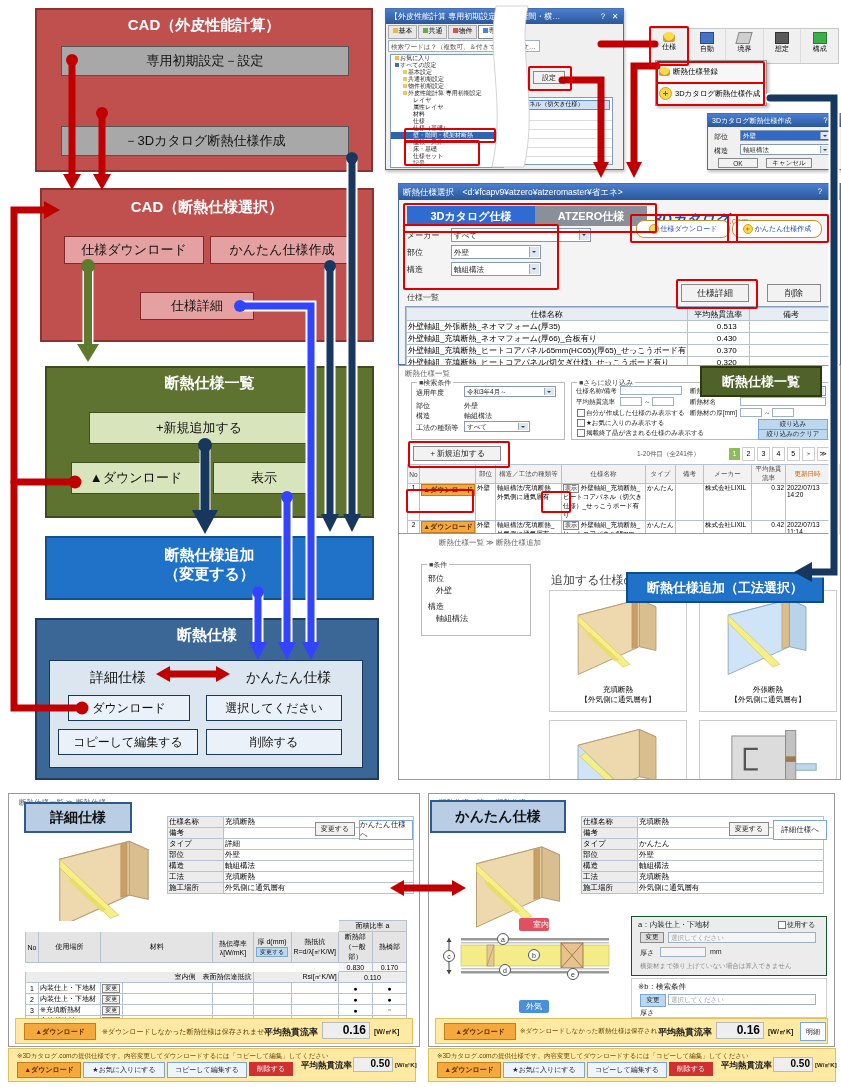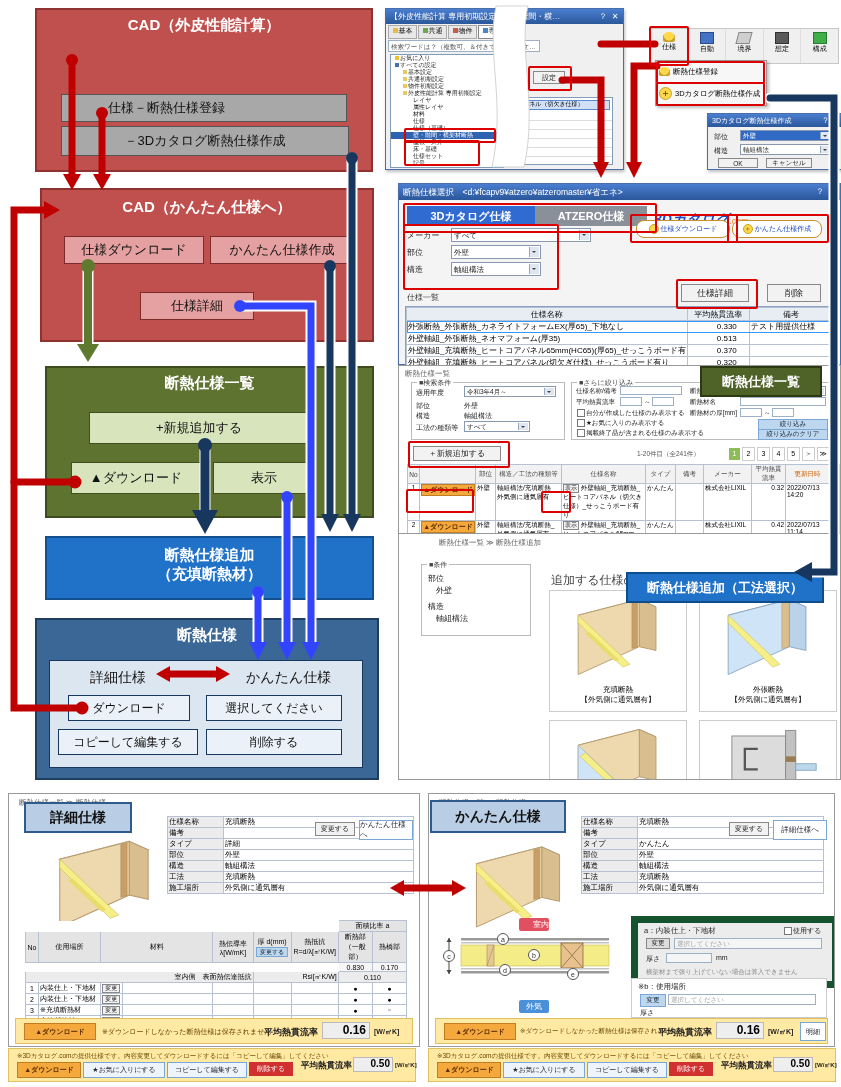--- a/index.html
+++ b/index.html
@@ -73,41 +73,41 @@
       <rect x="74" y="8" width="11" height="66" fill="#c2c2c2" stroke="#8a8a8a"></rect>
       <path d="M44,28 h-14 v22 h14" fill="none" stroke="#555" stroke-width="2.5"></path>
       <rect x="85" y="44" width="22" height="7" fill="#bcd8ec" stroke="#8aa8c0"></rect>
       <rect x="74" y="36" width="11" height="6" fill="#9a7c50"></rect>
     </g>
   </defs>
 </svg>
 
 <div class="fbox" style="left:35px;top:8px;width:334px;height:160px;background:#c0504d;border:2px solid #8e3230;">
   <div class="ftitle" style="top:6px;">CAD（外皮性能計算）</div>
-  <div class="gbtn" style="left:24px;top:84px;width:286px;height:28px;justify-content:flex-start;padding-left:46px;box-sizing:border-box;">仕様－断熱仕様登録</div>
+  <div class="gbtn" style="left:24px;top:36px;width:286px;height:28px;">専用初期設定－設定</div>
   <div class="gbtn" style="left:24px;top:116px;width:286px;height:28px;">－3Dカタログ断熱仕様作成</div>
 </div>
 
 <div class="fbox" style="left:40px;top:188px;width:330px;height:150px;background:#c0504d;border:2px solid #8e3230;">
-  <div class="ftitle" style="top:8px;">CAD（かんたん仕様へ）</div>
+  <div class="ftitle" style="top:8px;">CAD（断熱仕様選択）</div>
   <div class="pbtn" style="left:22px;top:46px;width:138px;height:26px;">仕様ダウンロード</div>
   <div class="pbtn" style="left:168px;top:46px;width:142px;height:26px;">かんたん仕様作成</div>
   <div class="pbtn" style="left:98px;top:102px;width:112px;height:26px;">仕様詳細</div>
 </div>
 
 <div class="fbox" style="left:45px;top:366px;width:325px;height:148px;background:#5f7331;border:2px solid #3c4c1c;">
   <div class="ftitle" style="top:6px;">断熱仕様一覧</div>
   <div class="lgbtn" style="left:42px;top:44px;width:218px;height:30px;">+新規追加する</div>
   <div class="lgbtn" style="left:24px;top:94px;width:128px;height:30px;">▲ダウンロード</div>
   <div class="lgbtn" style="left:166px;top:94px;width:100px;height:30px;">表示</div>
 </div>
 
 <div class="fbox" style="left:45px;top:536px;width:325px;height:60px;background:#1f72c8;border:2px solid #14508e;color:#fff;text-align:center;font-size:15px;font-weight:bold;">
   <div style="margin-top:8px;">断熱仕様追加</div>
-  <div>（充填断熱材）</div>
+  <div>（変更する）</div>
 </div>
 
 <div class="fbox" style="left:35px;top:618px;width:340px;height:158px;background:#3a6795;border:2px solid #1f3c61;">
   <div class="ftitle" style="top:6px;">断熱仕様</div>
   <div style="position:absolute;left:12px;top:40px;width:312px;height:106px;background:#dce6f1;border:1px solid #17375e;">
     <div style="position:absolute;left:40px;top:8px;font-size:14px;color:#111;">詳細仕様</div>
     <div style="position:absolute;left:196px;top:8px;font-size:14px;color:#111;">かんたん仕様</div>
     <div class="sbtn" style="left:18px;top:34px;width:120px;height:24px;">ダウンロード</div>
     <div class="sbtn" style="left:156px;top:34px;width:134px;height:24px;">選択してください</div>
     <div class="sbtn" style="left:8px;top:68px;width:138px;height:24px;">コピーして編集する</div>
@@ -250,28 +250,28 @@
             <col style="width:280px;">
             <col style="width:62px;">
             <col style="width:83px;">
           </colgroup>
       <tbody>
             <tr style="background:#e8edf4;height:13px;text-align:center;">
         <th>仕様名称</th>
         <th>平均熱貫流率</th>
         <th>備考</th>
       </tr>
-      <tr style="height:11px;outline:1px solid #3399ff;outline-offset:-1px;">
-        <td style="white-space:nowrap;">外張断熱_外張断熱_カネライトフォームEX(厚65)_下地なし</td>
-              <td style="text-align:right;padding-right:12px;">0.330</td>
-              <td>テスト用提供仕様</td>
-      </tr>
       <tr style="height:11px;">
               <td style="white-space:nowrap;">外壁軸組_外張断熱_ネオマフォーム(厚35)</td>
               <td style="text-align:right;padding-right:12px;">0.513</td>
+              <td></td>
+            </tr>
+      <tr style="height:11px;">
+              <td style="white-space:nowrap;">外壁軸組_充填断熱_ネオマフォーム(厚66)_合板有り</td>
+              <td style="text-align:right;padding-right:12px;">0.430</td>
               <td></td>
             </tr>
       <tr style="height:11px;">
               <td style="white-space:nowrap;">外壁軸組_充填断熱_ヒートコアパネル65mm(HC65)(厚65)_せっこうボード有り</td>
               <td style="text-align:right;padding-right:12px;">0.370</td>
               <td></td>
             </tr>
       <tr style="height:11px;">
               <td style="white-space:nowrap;">外壁軸組_充填断熱_ヒートコアパネル(切欠ぎ仕様)_せっこうボード有り</td>
               <td style="text-align:right;padding-right:12px;">0.320</td>
@@ -654,33 +654,33 @@
           <text x="95" y="25.5" font-size="7" text-anchor="middle" fill="#333">b</text>
       <circle cx="10" cy="24" r="5.5" fill="#fff" stroke="#555"></circle>
           <text x="10" y="26.5" font-size="7" text-anchor="middle" fill="#333">c</text>
       <circle cx="66" cy="38" r="5.5" fill="#fff" stroke="#555"></circle>
           <text x="66" y="40.5" font-size="7" text-anchor="middle" fill="#333">d</text>
       <circle cx="134" cy="42" r="5.5" fill="#fff" stroke="#555"></circle>
           <text x="134" y="44.5" font-size="7" text-anchor="middle" fill="#333">e</text>
     </svg>
     <div style="position:absolute;left:80px;top:82px;width:30px;height:13px;background:#4a90d9;color:#fff;font-size:8px;text-align:center;line-height:13px;border-radius:2px;">外気</div>
   </div>
-  <div style="position:absolute;left:202px;top:122px;width:194px;height:58px;background:#ececec;border:7px solid #14532d;">
+  <div style="position:absolute;left:202px;top:122px;width:194px;height:58px;background:#ececec;border:1px solid #14532d;">
     <div class="lbl" style="left:6px;top:3px;font-size:7.5px;">a：内装仕上・下地材</div>
     <span class="chk" style="left:146px;top:4px;background:#fff;"></span>
     <div class="lbl" style="left:155px;top:3px;font-size:7px;">使用する</div>
     <div class="btn" style="left:8px;top:15px;width:24px;height:11px;font-size:6.5px;background:#ddd;">変更</div>
     <div class="inp" style="left:36px;top:15px;width:148px;height:11px;background:#f5f5f5;font-size:6.5px;line-height:10px;color:#999;padding-left:2px;"><span>選択してください</span></div>
     <div class="lbl" style="left:8px;top:31px;font-size:7px;">厚さ</div>
     <div class="inp" style="left:28px;top:30px;width:46px;height:10px;background:#f5f5f5;"></div>
     <div class="lbl" style="left:78px;top:31px;font-size:7px;">mm</div>
     <div class="lbl" style="left:8px;top:45px;font-size:6.5px;color:#888;">横架材まで張り上げていない場合は算入できません</div>
   </div>
   <div style="position:absolute;left:202px;top:184px;width:194px;height:38px;background:#fff;border:1px solid #ccc;">
-    <div class="lbl" style="left:6px;top:3px;font-size:7.5px;">※b：使用場所</div>
+    <div class="lbl" style="left:6px;top:3px;font-size:7.5px;">※b：検索条件</div>
     <div class="bluebtn" style="left:8px;top:15px;width:24px;height:11px;font-size:6.5px;">変更</div>
     <div class="inp" style="left:36px;top:15px;width:148px;height:11px;font-size:6.5px;line-height:10px;color:#999;padding-left:2px;"><span>選択してください</span></div>
     <div class="lbl" style="left:8px;top:29px;font-size:7px;">厚さ</div>
   </div>
   <div class="ybar" style="left:6px;top:224px;width:391px;height:24px;">
     <div class="obtn" style="left:8px;top:4px;width:70px;height:15px;">▲ダウンロード</div>
     <div class="lbl" style="left:84px;top:8px;font-size:6.5px;color:#664400;">※ダウンロードしなかった断熱仕様は保存されません</div>
     <div class="lbl" style="left:222px;top:7px;font-size:9px;font-weight:bold;color:#222;">平均熱貫流率</div>
     <div style="position:absolute;left:280px;top:3px;width:48px;height:17px;background:#eee;border:1px solid #bbb;font-size:12px;font-weight:bold;text-align:right;padding-right:3px;box-sizing:border-box;">0.16</div>
     <div class="lbl" style="left:332px;top:8px;font-size:7px;font-weight:bold;">[W/㎡K]</div>

